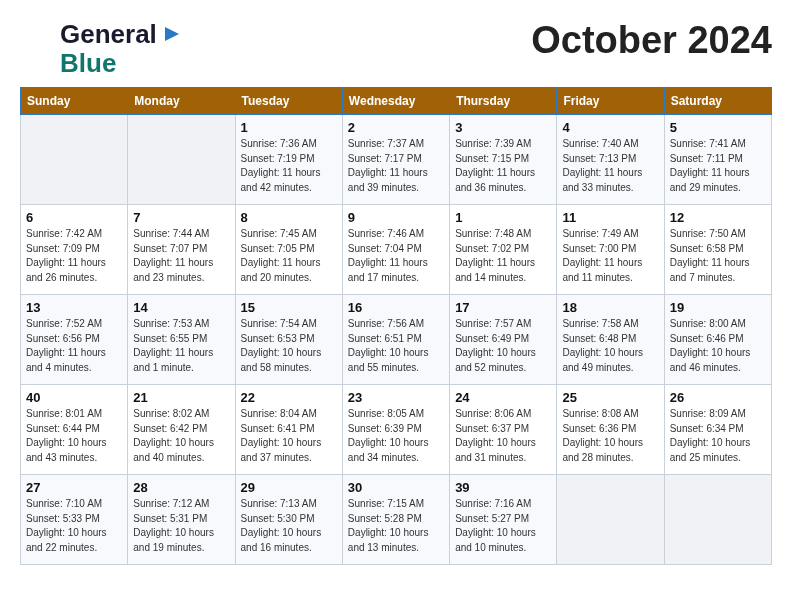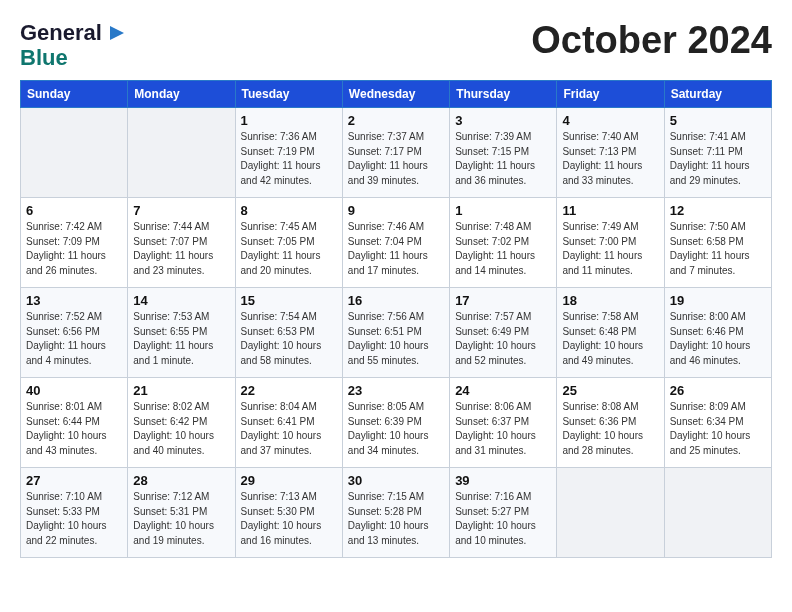--- a/index.html
+++ b/index.html
@@ -20,24 +20,25 @@
       justify-content: space-between;
       align-items: flex-start;
       margin-bottom: 10px;
     }
     .logo {
       display: flex;
       flex-direction: column;
       align-items: flex-start;
     }
     .logo-text {
-      font-size: 22px;
+      font-size: 26px;
       font-weight: bold;
       color: #1a1a2e;
       line-height: 1.1;
+      margin-left: 40px;
     }
     .logo-row {
       display: flex;
       align-items: center;
     }
     .title-area {
       text-align: left;
     }
     .month-title {
       font-size: 38px;
@@ -48,21 +49,21 @@
     .location {
       font-size: 16px;
       color: #555;
     }
     table {
       width: 100%;
       border-collapse: collapse;
       font-size: 11px;
     }
     th {
-      background: #1d4ed8;
+      background: #a16207;
       color: #fff;
       text-align: left;
       padding: 6px 6px;
       font-size: 12px;
       font-weight: bold;
       border: 1px solid #2979c8;
     }
     td {
       border: 1px solid #c8d0da;
       vertical-align: top;

